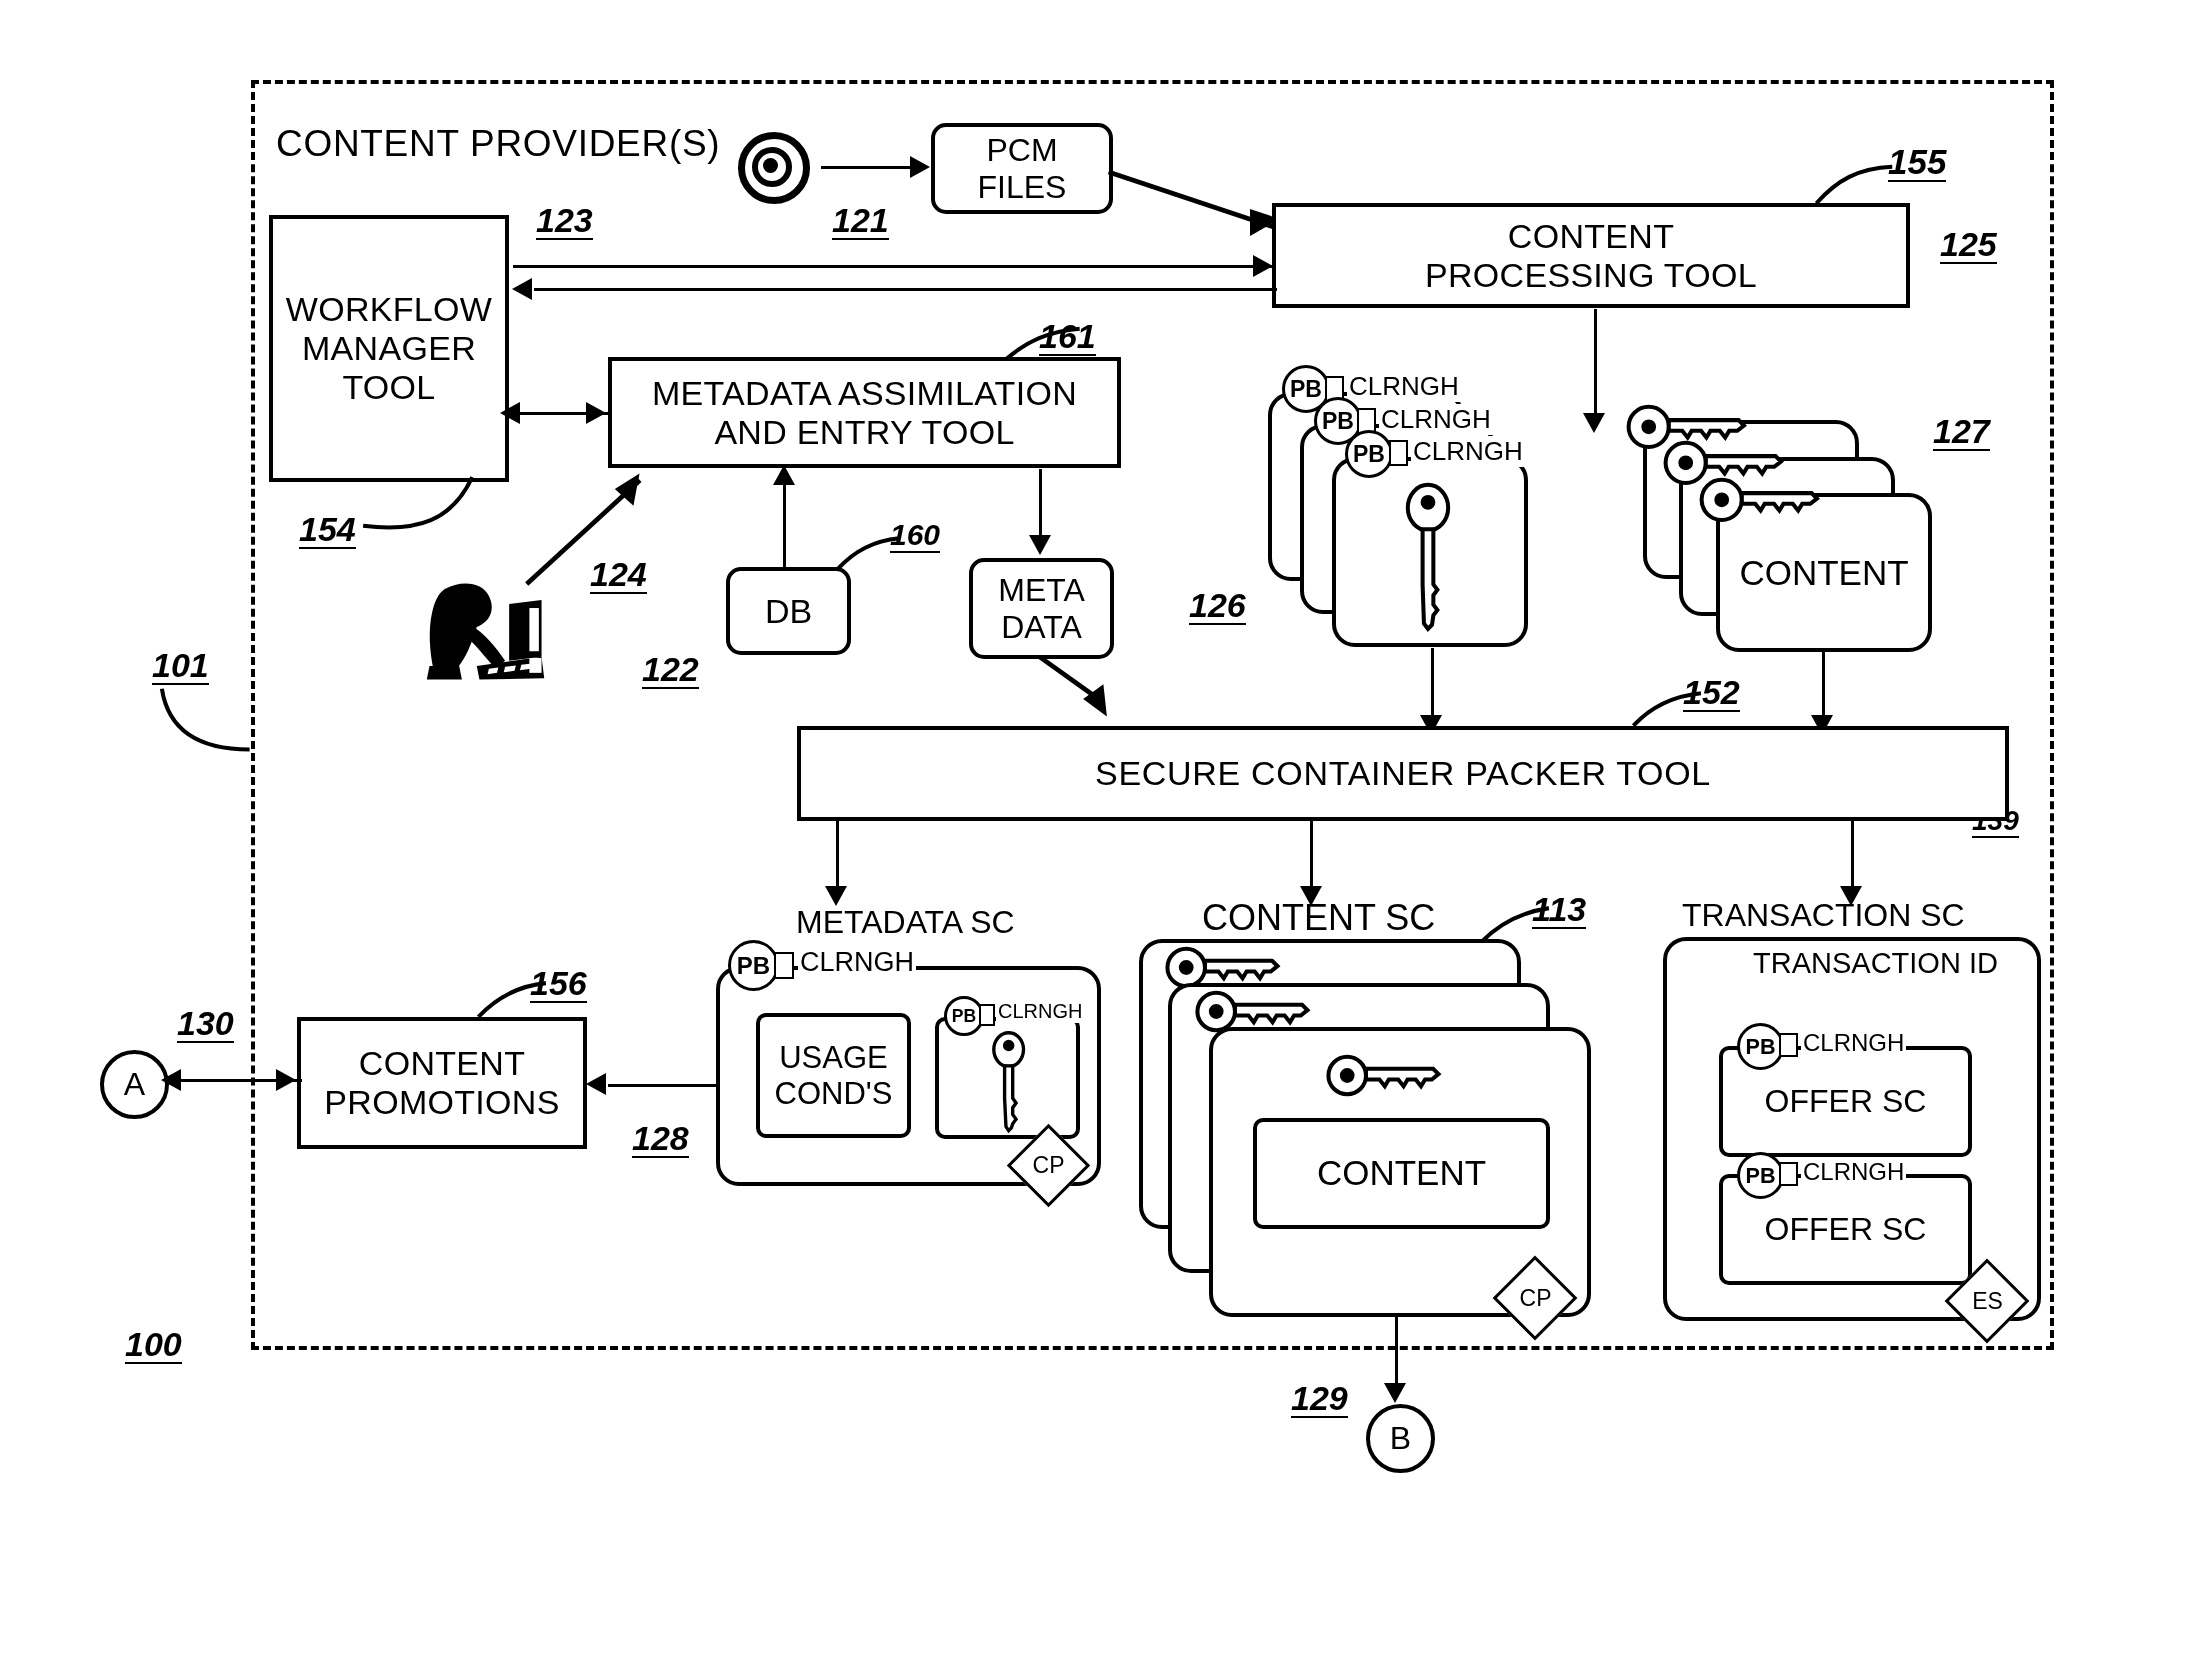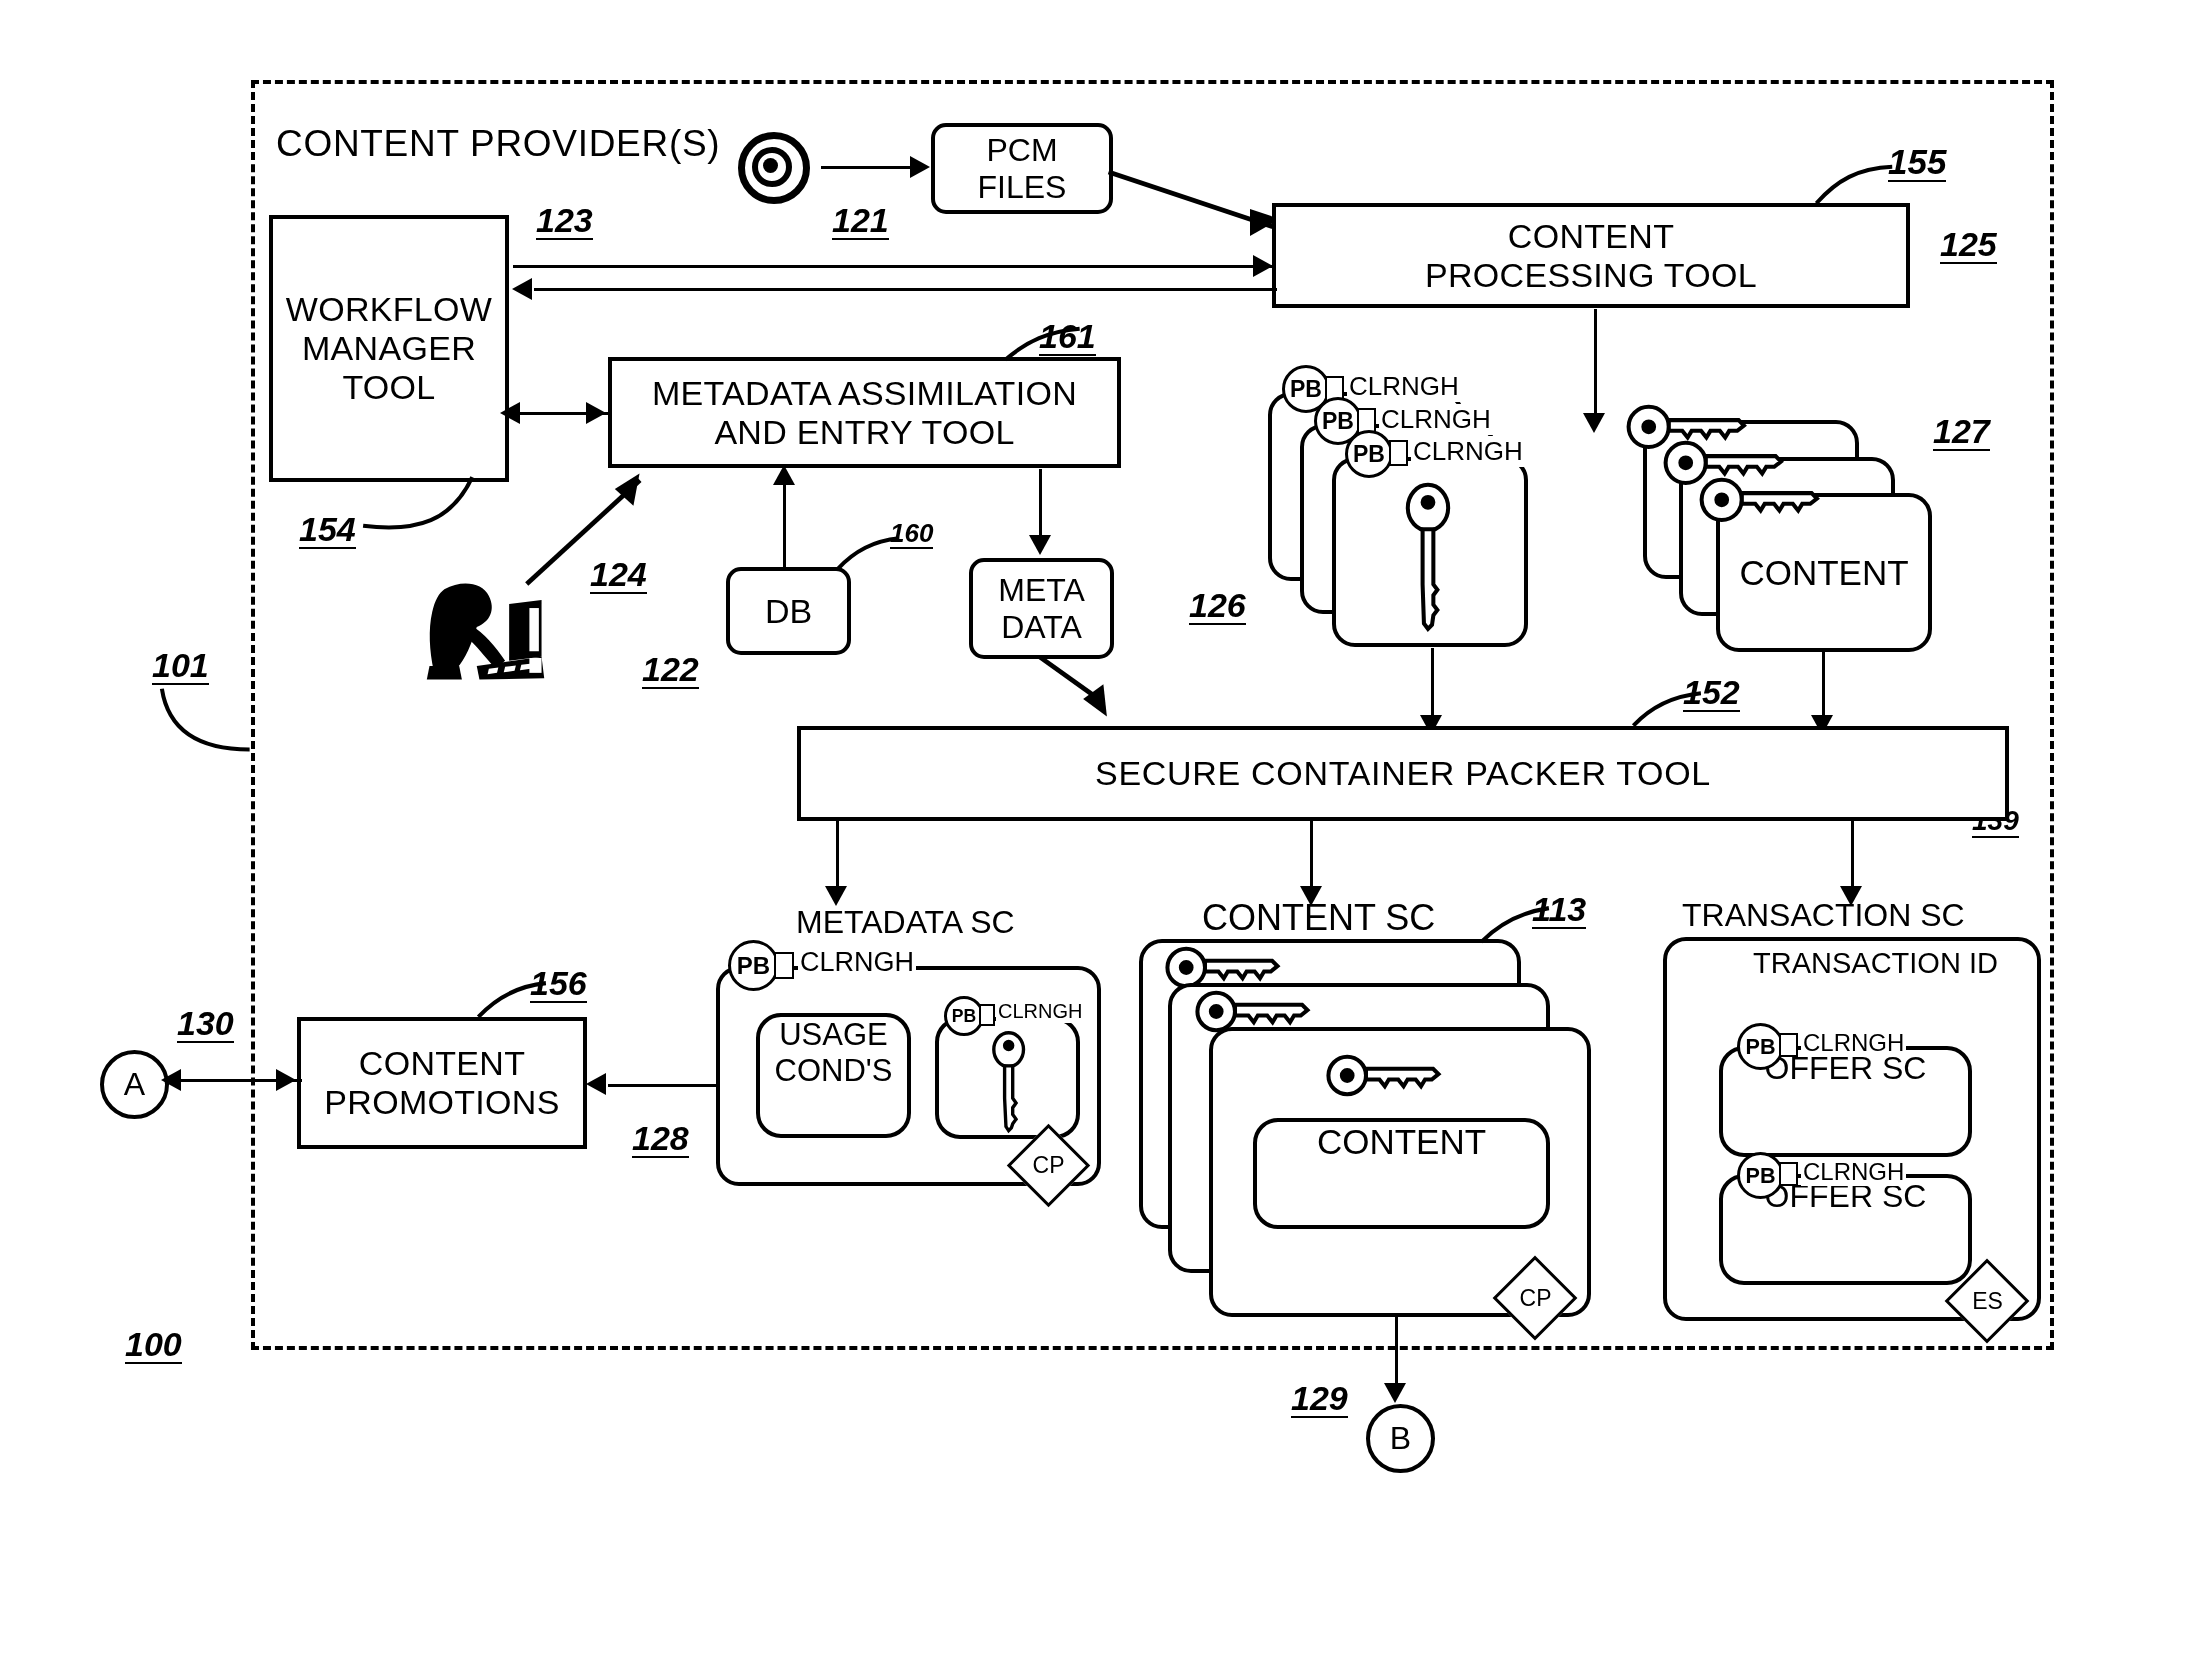--- a/index.html
+++ b/index.html
@@ -51,23 +51,23 @@
     position:absolute;
     box-sizing:border-box;
     border:4.7px solid #000;
     border-radius:23px;
     background:#fff;
   }
   .sc-inner{
     position:absolute;
     box-sizing:border-box;
     border:4px solid #000;
-    border-radius:25px;
+    border-radius:10px;
     background:#fff;
-    display:flex;justify-content:center;text-align:center;
+    display:flex;align-items:center;justify-content:center;text-align:center;
     line-height:1.15;
   }
 
   
   .t{position:absolute;white-space:nowrap;}
   .refnum{
     position:absolute;
     font-style:italic;
     font-weight:700;
     white-space:nowrap;
@@ -231,21 +231,21 @@
   <div class="refnum" style="left:642px;top:652px;font-size:34px;">122</div>
 
   <div class="rbox" style="left:726px;top:567px;width:125px;height:88px;font-size:34px;">
     <span class="lbl">DB</span>
   </div>
   <div class="ln vline" style="left:783px;top:481px;height:88px;"></div>
   <div class="ar ar-up" style="left:773px;top:465px;"></div>
   <svg class="abs" style="left:832px;top:534px;width:74px;height:41px;" viewBox="0 0 110 60" width="74" height="41">
     <path d="M100,6 C62,10 34,24 8,52" stroke="#000" stroke-width="6" fill="none"></path>
   </svg>
-  <div class="refnum" style="left:890px;top:520px;font-size:26px;">160</div>
+  <div class="refnum" style="left:890px;top:520px;font-size:30px;">160</div>
 
   <div class="rbox" style="left:969px;top:558px;width:145px;height:101px;font-size:32px;">
     <span class="lbl">
       <span>META</span><br>
       <span>DATA</span>
     </span>
   </div>
   <div class="ln vline" style="left:1039px;top:469px;height:68px;"></div>
   <div class="ar ar-down" style="left:1029px;top:535px;"></div>
 

